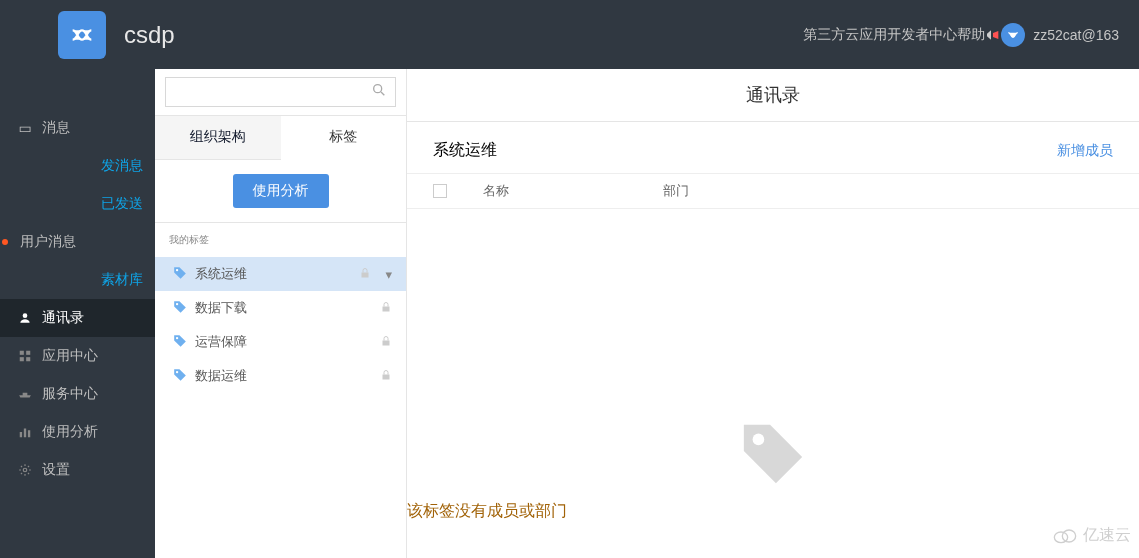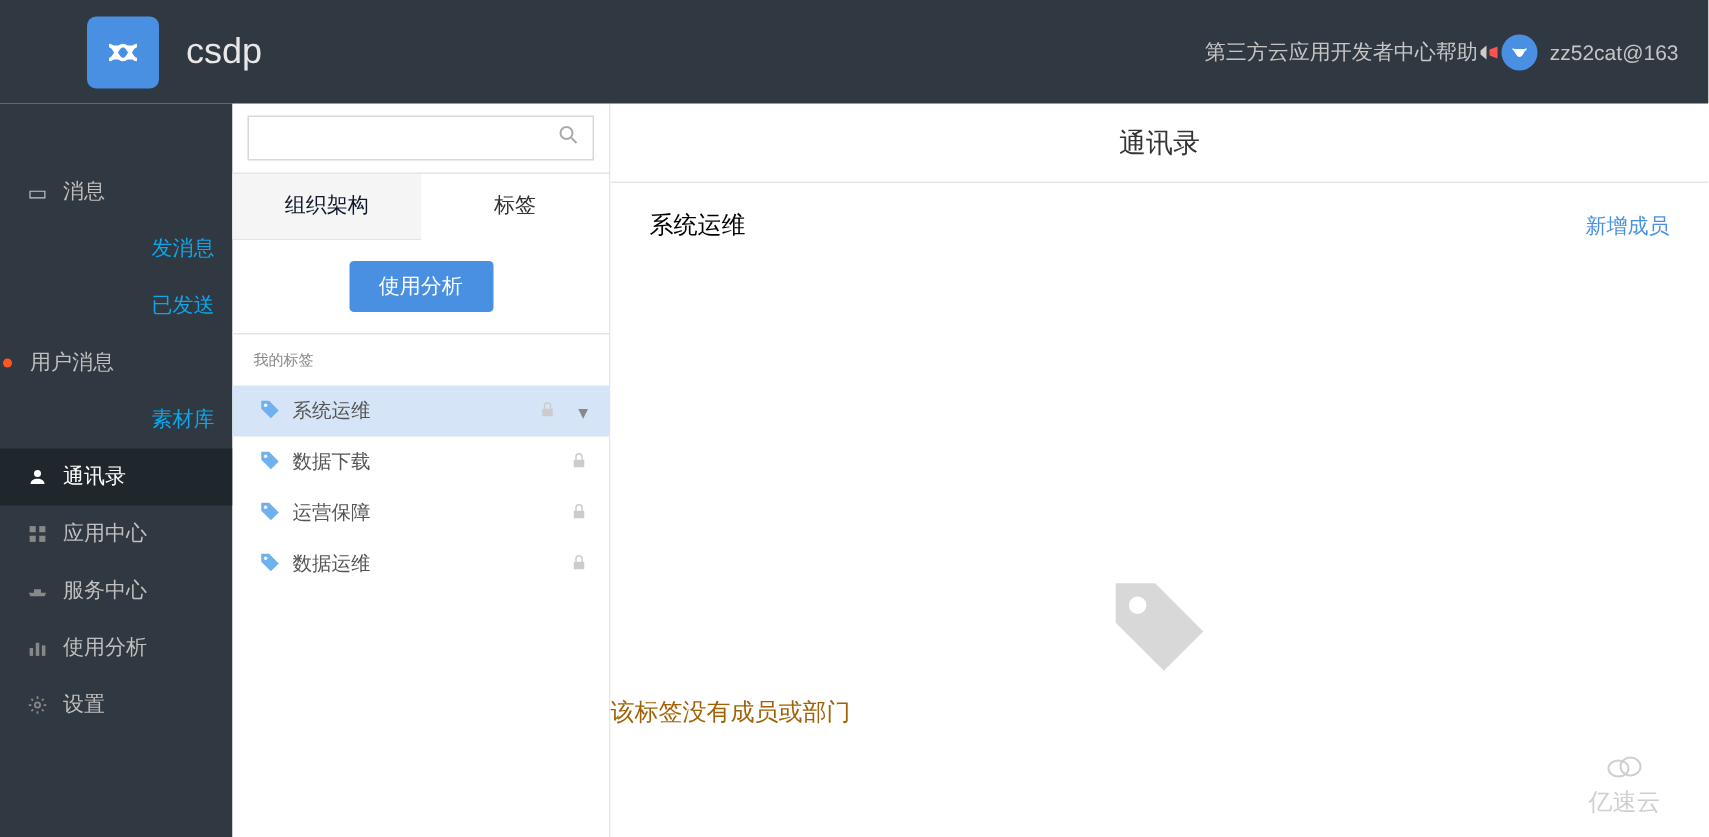--- a/index.html
+++ b/index.html
@@ -46,21 +46,21 @@
     .main-title-bar { padding: 14px 26px; font-size: 18px; color: #333; text-align: center; border-bottom: 1px solid #e5e5e5; }
     .content-header { padding: 18px 26px 12px; display: flex; align-items: center; font-size: 16px; }
     .content-header .action { margin-left: auto; color: #4a90e2; font-size: 14px; cursor: pointer; text-align: right; }
     .table-head { display: flex; padding: 8px 26px; border-top: 1px solid #eee; border-bottom: 1px solid #eee; font-size: 13px; color: #666; align-items: center; }
     .th-check { width: 50px; }
     .th-name { width: 180px; }
     .th-dept { flex: 1; }
     .empty { text-align: left; color: #a16207; font-size: 16px; margin-top: 210px; }
     .empty-icon { display: flex; justify-content: center; margin-bottom: 12px; }
     
-    .watermark { position: absolute; right: 32px; bottom: 12px; color: #cfcfcf; font-size: 16px; display: flex; align-items: center; gap: 6px; flex-direction: column; }
+    .watermark { position: absolute; right: 8px; bottom: 12px; color: #cfcfcf; font-size: 16px; display: flex; align-items: center; gap: 6px; }
     .chk { width: 14px; height: 14px; border: 1px solid #ccc; }
   </style>
 </head>
 <body>
 
 <div class="header">
   <div class="logo">
     <svg width="28" height="28" viewBox="0 0 24 24">
         <path fill="#fff" d="M4 8c4 0 4 8 8 8s4-8 8-8M4 16c4 0 4-8 8-8s4 8 8 8" stroke="#fff" stroke-width="2"></path>
       </svg>
@@ -221,20 +221,27 @@
           </svg></span>
     </div>
   </div>
 
   <div class="main">
     <div class="main-title-bar">通讯录</div>
     <div class="content-header">
       <span>系统运维</span>
       <span class="action">新增成员</span>
     </div>
+    <div class="table-head">
+      <div class="th-check">
+          <div class="chk"></div>
+        </div>
+      <div class="th-name">名称</div>
+      <div class="th-dept">部门</div>
+    </div>
     <div class="empty">
       <div class="empty-icon">
         <svg width="70" height="70" viewBox="0 0 24 24">
             <path fill="#d8d8d8" d="M2 2h9l11 11-9 9L2 11z"></path>
             <circle cx="7" cy="7" r="2" fill="#fff"></circle>
           </svg>
       </div>
       <div>该标签没有成员或部门</div>
     </div>
   </div>

